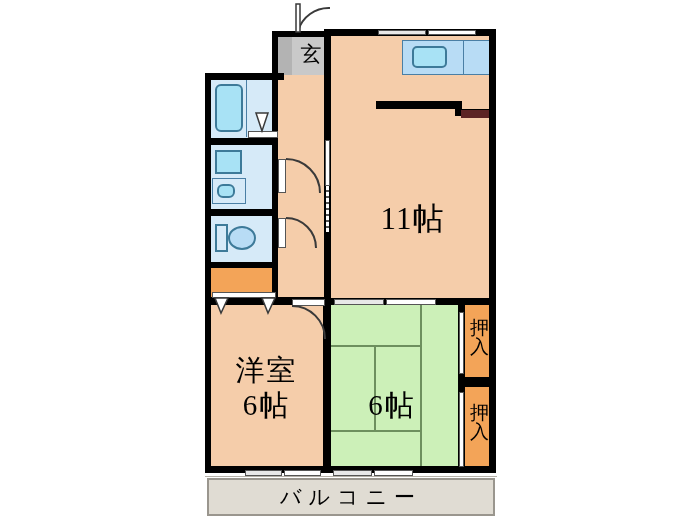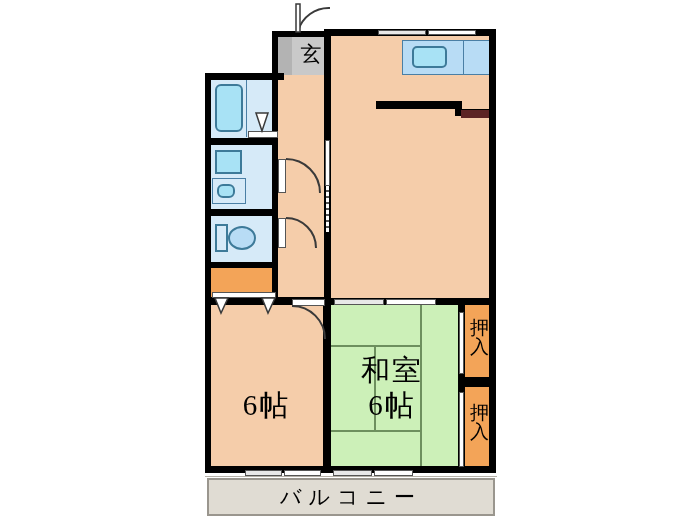--- a/index.html
+++ b/index.html
@@ -67,20 +67,21 @@
 
   <div class="b fl-counter" style="left:402px;top:40px;width:92px;height:35px;border:1px solid #4a7fa5;"></div>
   <div class="b" style="left:463px;top:40px;width:1px;height:35px;background:#4a7fa5;"></div>
   <div class="b fl-sink" style="left:412px;top:46px;width:35px;height:22px;border:2px solid #3d7a99;border-radius:5px;"></div>
 
   <div class="b w" style="left:376px;top:101px;width:86px;height:8px;"></div>
   <div class="b w" style="left:455px;top:109px;width:40px;height:7px;"></div>
   <div class="b w" style="left:455px;top:101px;width:7px;height:15px;"></div>
   <div class="b fl-fridge" style="left:461px;top:110px;width:34px;height:8px;"></div>
 
+  <div class="lbl lbl-ldk2" style="left:330px;top:203px;width:165px;">11帖</div>
 
   <div class="b fl-entry" style="left:278px;top:37px;width:52px;height:38px;"></div>
   <div class="b fl-entry" style="left:278px;top:37px;width:14px;height:38px;background:#b3b3b3;"></div>
   <div class="lbl lbl-genkan" style="left:292px;top:43px;width:38px;">玄</div>
 
   <div class="b fl-floor" style="left:278px;top:75px;width:48px;height:223px;"></div>
 
   <div class="b fl-wet" style="left:210px;top:79px;width:68px;height:59px;"></div>
   <div class="b fl-tub" style="left:215px;top:84px;width:28px;height:48px;border:2px solid #3d7a99;border-radius:6px;"></div>
   <div class="b" style="left:246px;top:80px;width:1px;height:57px;background:#4a7fa5;"></div>
@@ -90,29 +91,29 @@
   <div class="b fl-wet" style="left:212px;top:178px;width:34px;height:26px;border:1px solid #4a7fa5;"></div>
   <div class="b fl-tub" style="left:217px;top:184px;width:18px;height:14px;border:2px solid #3d7a99;border-radius:6px;"></div>
 
   <div class="b fl-wet" style="left:210px;top:216px;width:68px;height:46px;"></div>
   <div class="b fl-wet" style="left:215px;top:224px;width:13px;height:28px;border:2px solid #3d7a99;"></div>
   <div class="b fl-counter" style="left:228px;top:226px;width:28px;height:24px;border:2px solid #3d7a99;border-radius:50%;"></div>
 
   <div class="b fl-closet" style="left:210px;top:268px;width:68px;height:29px;"></div>
 
   <div class="b fl-floor" style="left:210px;top:305px;width:113px;height:167px;"></div>
+  <div class="lbl lbl-room" style="left:210px;top:355px;width:113px;">洋室</div>
   <div class="lbl lbl-room" style="left:210px;top:390px;width:113px;">6帖</div>
 
   <div class="b fl-tatami" style="left:330px;top:305px;width:128px;height:167px;"></div>
 
   <div class="b" style="left:330px;top:345px;width:92px;height:2px;background:#6d8f5e;"></div>
   <div class="b" style="left:330px;top:430px;width:92px;height:2px;background:#6d8f5e;"></div>
   <div class="b" style="left:420px;top:305px;width:2px;height:167px;background:#6d8f5e;"></div>
   <div class="b" style="left:374px;top:345px;width:2px;height:86px;background:#6d8f5e;"></div>
-  <div class="lbl lbl-room" style="left:330px;top:355px;width:124px;">和室</div>
   <div class="lbl lbl-room" style="left:330px;top:390px;width:124px;">6帖</div>
 
   <div class="b fl-closet" style="left:464px;top:305px;width:31px;height:72px;"></div>
   <div class="lbl lbl-oshi" style="left:464px;top:318px;width:31px;">
     <span>押</span><br>
     <span>入</span>
   </div>
 
   <div class="b fl-closet" style="left:464px;top:387px;width:31px;height:85px;"></div>
   <div class="lbl lbl-oshi" style="left:464px;top:403px;width:31px;">

